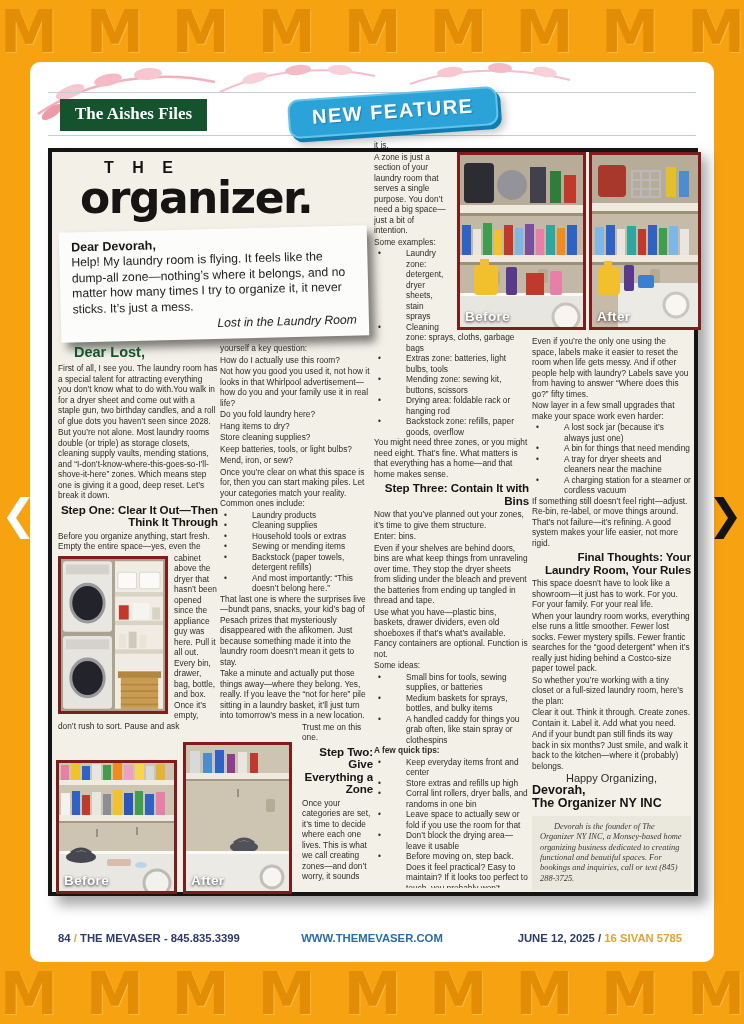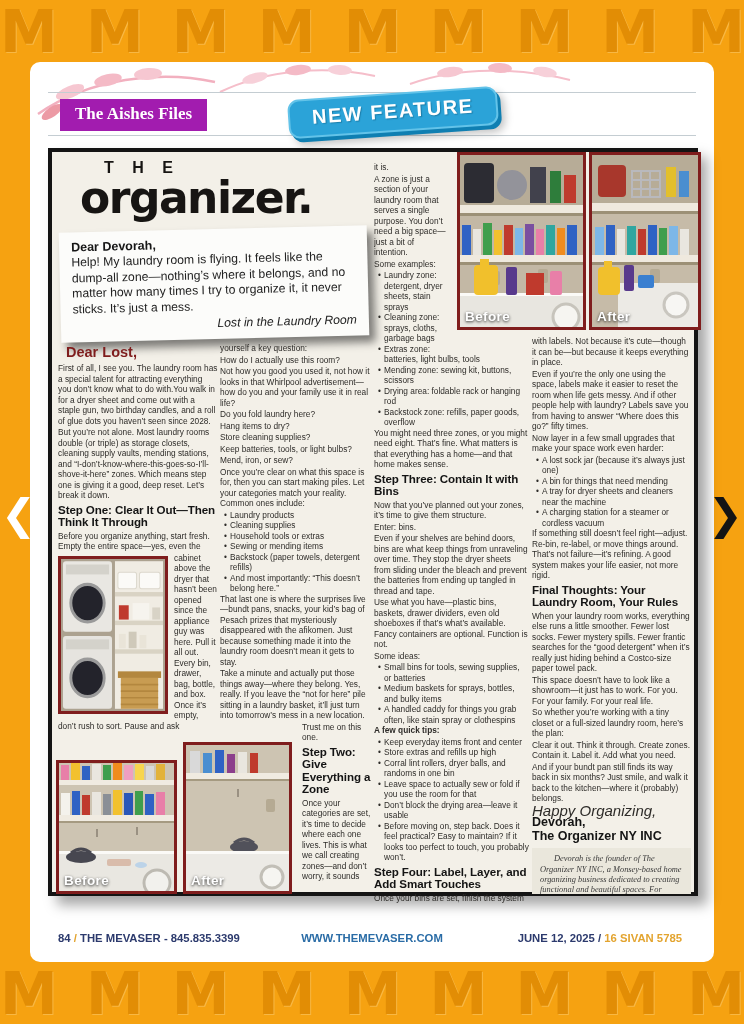--- a/index.html
+++ b/index.html
@@ -7,21 +7,21 @@
         font-family:"Liberation Sans",sans-serif;}
   
   .m-band{position:absolute;left:0;width:744px;height:62px;overflow:hidden;white-space:nowrap;
           font-family:"DejaVu Sans",sans-serif;font-weight:bold;font-size:58px;line-height:64px;
           color:#e28d05;letter-spacing:4px;text-shadow:1px 1px 0 rgba(255,240,200,.28);}
   .m-band.top{top:0;} .m-band.bottom{bottom:0;}
   
   .sheet{position:absolute;left:30px;top:62px;width:684px;height:900px;background:#ffffff;border-radius:10px;}
   .rule{position:absolute;left:48px;width:648px;height:1px;background:#c4cdd2;}
   
-  .section-banner{position:absolute;left:60px;top:99px;background:#a21caf;color:#fff;
+  .section-banner{position:absolute;left:60px;top:99px;background:#14532d;color:#fff;
           font-family:"Liberation Serif",serif;font-weight:bold;font-size:17px;padding:5px 15px 7px;}
   .badge{position:absolute;left:288px;top:93px;background:#2ba3d8;border:2px solid #63c3e9;border-radius:11px;
          box-shadow:3px 4px 0 #0f7fb2,6px 7px 8px rgba(0,0,0,.25);transform:rotate(-4deg);
          padding:5px 22px 7px;color:#fff;font-weight:bold;font-size:20px;letter-spacing:1.5px;
          text-shadow:1px 1px 1px rgba(0,60,90,.35);}
   
   .article-box{position:absolute;left:48px;top:148px;width:650px;height:748px;background:#f3f0e8;
          border:4px solid #141414;box-sizing:border-box;box-shadow:9px 9px 12px rgba(0,0,0,.35);}
   
   .logo{position:absolute;left:80px;top:159px;color:#171513;}
@@ -30,34 +30,34 @@
   .logo-tag{font-size:10px;letter-spacing:6.5px;margin-left:70px;margin-top:16px;}
   
   .letter{position:absolute;left:60px;top:229px;width:308px;background:#fcfcfa;box-sizing:border-box;
           padding:8px 12px 9px;transform:rotate(-1.4deg);box-shadow:6px 7px 9px rgba(25,25,25,.55);}
   .letter-salutation{font-weight:bold;font-size:12.5px;margin-bottom:1px;color:#161616;}
   .letter-body{font-size:12.2px;line-height:15.6px;color:#222;}
   .letter-signoff{font-style:italic;font-size:12.2px;text-align:right;margin-top:2px;color:#222;}
   
   .col{position:absolute;font-size:8.3px;line-height:10.5px;color:#2e2c29;overflow:hidden;}
   .col .p{margin:0 0 1px;}
-  .h1{font-size:14.5px;line-height:16px;font-weight:bold;color:#7f1d1d;margin:1px 8px 3px;}
-  .h2{font-size:11.6px;line-height:12.6px;font-weight:bold;color:#141414;margin:3px 0 2px;letter-spacing:-.1px;}
-  .bullet{position:relative;padding-left:10px;margin:0;}
+  .h1{font-size:14.5px;line-height:16px;font-weight:bold;color:#14532d;margin:1px 16px 3px;}
+  .h2{font-size:11.6px;line-height:12.6px;font-weight:bold;color:#141414;margin:3px 0 2px;letter-spacing:-.1px;text-align:right;}
+  .bullet{position:relative;padding-left:32px;margin:0;}
   .bullet::before{content:"\2022";position:absolute;left:4px;}
   .cut-left{float:left;width:76px;height:152px;margin-right:6px;}
   .cut-right{float:right;width:76px;height:188px;margin-left:4px;}
   
   .photo{position:absolute;border:3px solid #7f1d1d;background:#c8bfae;box-sizing:border-box;}
   .photo svg{display:block;width:100%;height:100%;}
   .photo-label{position:absolute;left:5px;bottom:3px;color:#fff;font-weight:bold;font-size:13.5px;
                letter-spacing:.4px;text-shadow:0 1px 3px rgba(0,0,0,.85);}
   .photo-inline{position:relative;float:left;width:110px;height:158px;margin:3px 6px 2px 0;}
   
-  .signoff-italic{font-style:italic;font-size:15px;margin-top:2px;}
+  .signoff-italic{font-size:11px;margin-top:2px;text-align:center;}
   .sig-name{font-weight:bold;font-size:12.5px;line-height:13.5px;color:#141414;}
   .bio-box{margin-top:5px;background:#eae7dc;padding:6px 8px;font-family:"Liberation Serif",serif;
            font-style:italic;font-size:8.4px;line-height:10.4px;color:#3a3a3a;text-indent:14px;}
   
   .footer-left,.footer-center,.footer-right{position:absolute;top:932px;font-weight:bold;font-size:11.3px;color:#2c3a6d;}
   .footer-left{left:58px;} .footer-center{left:0;right:0;text-align:center;color:#2a6ca6;} .footer-right{right:62px;}
   .gold{color:#e3a42f;}
   
   .nav{position:absolute;z-index:9;font-family:"DejaVu Sans",sans-serif;font-size:42px;line-height:46px;
        font-weight:bold;cursor:pointer;user-select:none;}
@@ -246,21 +246,21 @@
         <div class="bullet">And most importantly: “This doesn’t belong here.”</div>
       </div>
     <div class="p">That last one is where the surprises live—bundt pans, snacks, your kid’s bag of Pesach prizes that mysteriously disappeared with the afikomen. Just because something made it into the laundry room doesn’t mean it gets to stay.</div>
     <div class="p">Take a minute and actually put those things away—where they belong. Yes, really. If you leave the “not for here” pile sitting in a laundry basket, it’ll just turn into tomorrow’s mess in a new location.</div>
     <div class="cut-left"></div>
     <div class="p">Trust me on this one.</div>
     <div class="h2">Step Two: Give Everything a Zone</div>
     <div class="p">Once your categories are set, it’s time to decide where each one lives. This is what we call creating zones—and don’t worry, it sounds more official than</div>
   </div>
 
-  <div class="col" style="left:374px;top:162px;width:155px;height:748px">
+  <div class="col" style="left:374px;top:140px;width:155px;height:748px">
     <div class="cut-right"></div>
     <div class="p">it is.</div>
     <div class="p">A zone is just a section of your laundry room that serves a single purpose. You don’t need a big space—just a bit of intention.</div>
     <div class="p">Some examples:</div>
     <div>
 
     <div class="bullet">Laundry zone: detergent, dryer sheets, stain sprays</div>
         <div class="bullet">Cleaning zone: sprays, cloths, garbage bags</div>
         <div class="bullet">Extras zone: batteries, light bulbs, tools</div>
         <div class="bullet">Mending zone: sewing kit, buttons, scissors</div>
@@ -288,34 +288,33 @@
         <div class="bullet">Corral lint rollers, dryer balls, and randoms in one bin</div>
         <div class="bullet">Leave space to actually sew or fold if you use the room for that</div>
         <div class="bullet">Don’t block the drying area—leave it usable</div>
         <div class="bullet">Before moving on, step back. Does it feel practical? Easy to maintain? If it looks too perfect to touch, you probably won’t.</div>
       </div>
     <div class="h2">Step Four: Label, Layer, and Add Smart Touches</div>
     <div class="p">Once your bins are set, finish the system</div>
   </div>
 
   <div class="col" style="left:532px;top:336px;width:159px;height:558px">
-    <div class="p">with labels. Not because it’s cute—though it can be—but because it keeps everything in place.</div>
     <div class="p">Even if you’re the only one using the space, labels make it easier to reset the room when life gets messy. And if other people help with laundry? Labels save you from having to answer “Where does this go?” fifty times.</div>
     <div class="p">Now layer in a few small upgrades that make your space work even harder:</div>
     <div>
 
     <div class="bullet">A lost sock jar (because it’s always just one)</div>
         <div class="bullet">A bin for things that need mending</div>
         <div class="bullet">A tray for dryer sheets and cleaners near the machine</div>
         <div class="bullet">A charging station for a steamer or cordless vacuum</div>
       </div>
     <div class="p">If something still doesn’t feel right—adjust. Re-bin, re-label, or move things around. That’s not failure—it’s refining. A good system makes your life easier, not more rigid.</div>
     <div class="h2">Final Thoughts: Your Laundry Room, Your Rules</div>
+    <div class="p">This space doesn’t have to look like a showroom—it just has to work. For you. For your family. For your real life.</div>
     <div class="p">When your laundry room works, everything else runs a little smoother. Fewer lost socks. Fewer mystery spills. Fewer frantic searches for the “good detergent” when it’s really just hiding behind a Costco-size paper towel pack.</div>
-    <div class="p">This space doesn’t have to look like a showroom—it just has to work. For you. For your family. For your real life.</div>
     <div class="p">So whether you’re working with a tiny closet or a full-sized laundry room, here’s the plan:</div>
     <div class="p">Clear it out. Think it through. Create zones. Contain it. Label it. Add what you need.</div>
     <div class="p">And if your bundt pan still finds its way back in six months? Just smile, and walk it back to the kitchen—where it (probably) belongs.</div>
     <div class="signoff-italic">Happy Organizing,</div>
     <div class="sig-name">Devorah,</div>
     <div class="sig-name">The Organizer NY INC</div>
     <div class="bio-box">Devorah is the founder of The Organizer NY INC, a Monsey-based home organizing business dedicated to creating functional and beautiful spaces. For bookings and inquiries, call or text (845) 288-3725.</div>
   </div>
 
   <div class="photo" style="left:56px;top:760px;width:121px;height:134px">

